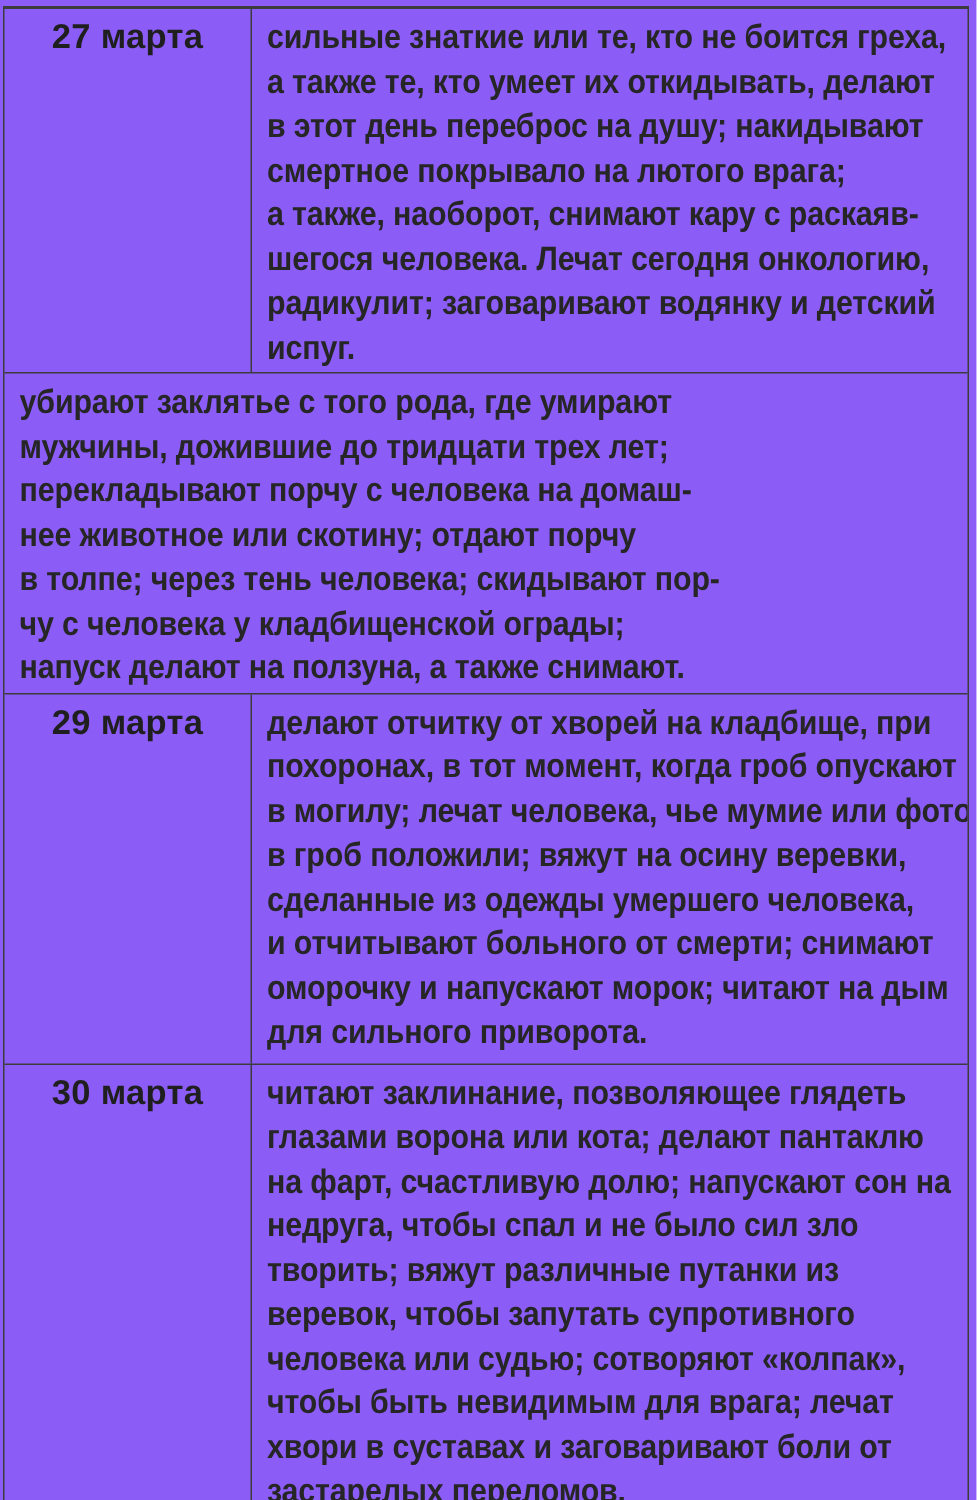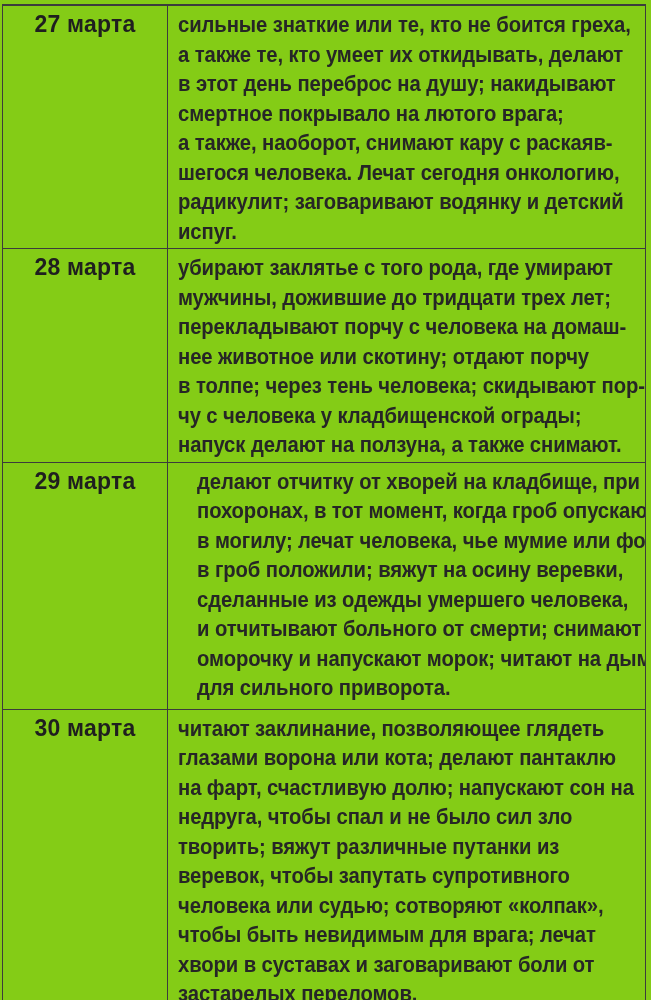--- a/index.html
+++ b/index.html
@@ -5,21 +5,21 @@
   html, body {
     margin: 0;
     padding: 0;
     background: #ffffff;
     font-family: "Liberation Sans", "DejaVu Sans", sans-serif;
   }
   .page {
     position: relative;
     width: 651px;
     height: 1000px;
-    background: #84cc16;
+    background: #8b5cf6;
     overflow: hidden;
   }
   .calendar-table {
     position: absolute;
     left: 2px;
     top: 4px;
     width: 644px;
     box-sizing: border-box;
     border-left: 1px solid #3c3c3c;
     border-right: 1px solid #3c3c3c;
@@ -58,21 +58,21 @@
     line-height: 29.5px;
     color: #262626;
     white-space: pre;
     letter-spacing: -0.1px;
     width: 111.2%;
     transform: scaleX(0.9);
     transform-origin: 0 0;
   }
   .r0 { min-height: 238px; }
   .r1 { min-height: 207px; }
-  .r2 { min-height: 246px; gap: 19px; }
+  .r2 { min-height: 246px; }
   .r3 { min-height: 292px; }
 </style>
 </head>
 <body>
 
 <div class="page">
   <div class="calendar-table">
 
     <div class="t-row r0">
       <div class="cell-date">27 марта</div>
@@ -82,21 +82,20 @@
 в этот день переброс на душу; накидывают
 смертное покрывало на лютого врага;
 а также, наоборот, снимают кару с раскаяв-
 шегося человека. Лечат сегодня онкологию,
 радикулит; заговаривают водянку и детский
 испуг.</div>
       </div>
     </div>
 
     <div class="t-row r1">
-      <div class="cell-date">28 марта</div>
       <div class="cell-text">
         <div class="text-inner">убирают заклятье с того рода, где умирают
 мужчины, дожившие до тридцати трех лет;
 перекладывают порчу с человека на домаш-
 нее животное или скотину; отдают порчу
 в толпе; через тень человека; скидывают пор-
 чу с человека у кладбищенской ограды;
 напуск делают на ползуна, а также снимают.</div>
       </div>
     </div>

